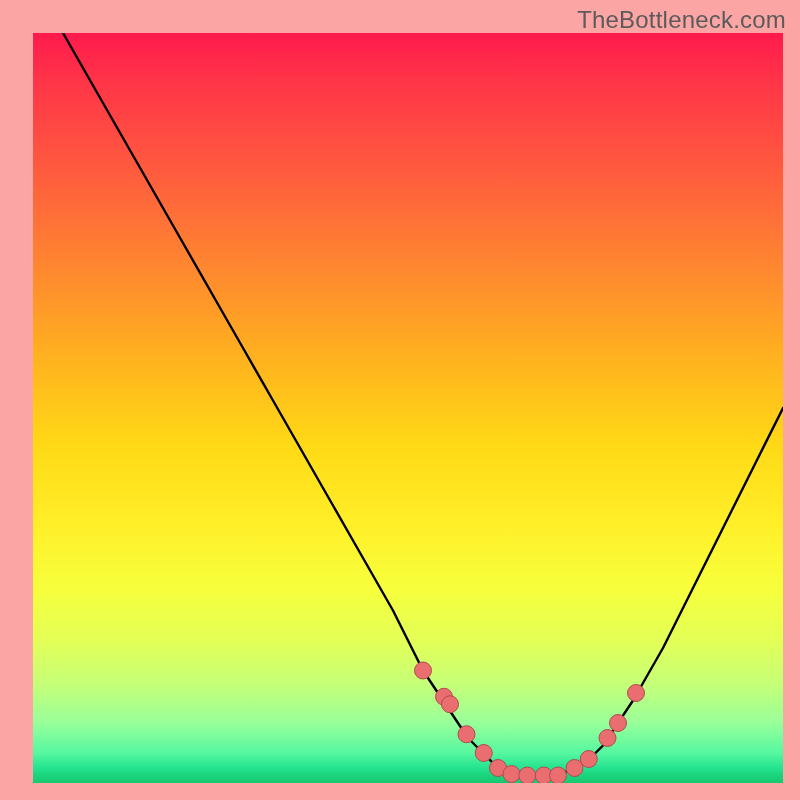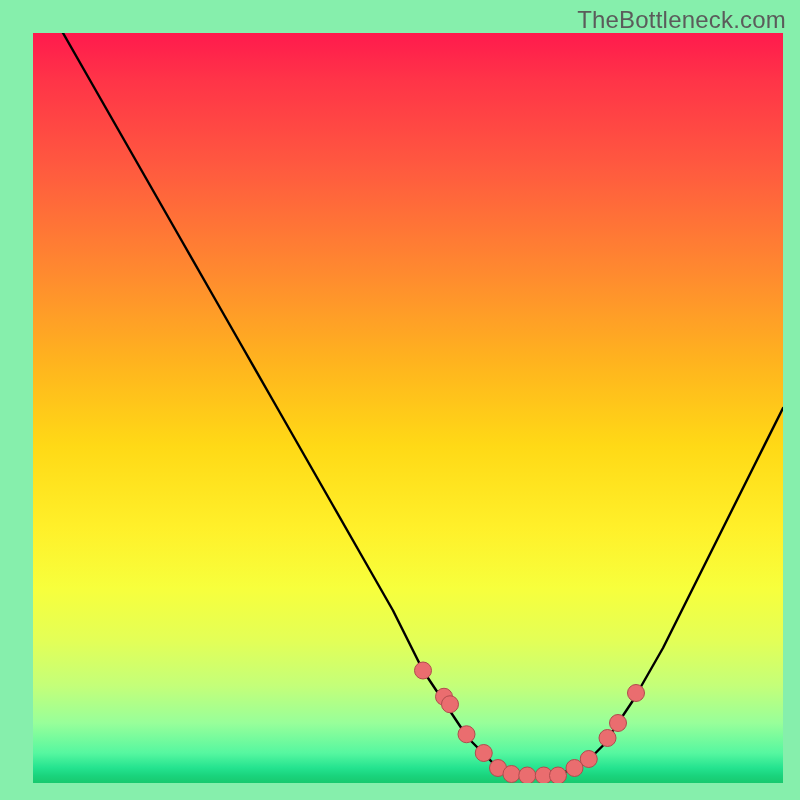--- a/index.html
+++ b/index.html
@@ -8,21 +8,21 @@
     width: 800px;
     height: 800px;
     background: #000;
     overflow: hidden;
     font-family: Arial, Helvetica, sans-serif;
   }
   .stage {
     position: relative;
     width: 800px;
     height: 800px;
-    background: #86efac;
+    background: #fca5a5;
   }
   .plot-area {
     position: absolute;
     left: 33px;
     top: 33px;
     width: 750px;
     height: 750px;
     background: linear-gradient(
       to bottom,
       #ff1a4d 0%,

